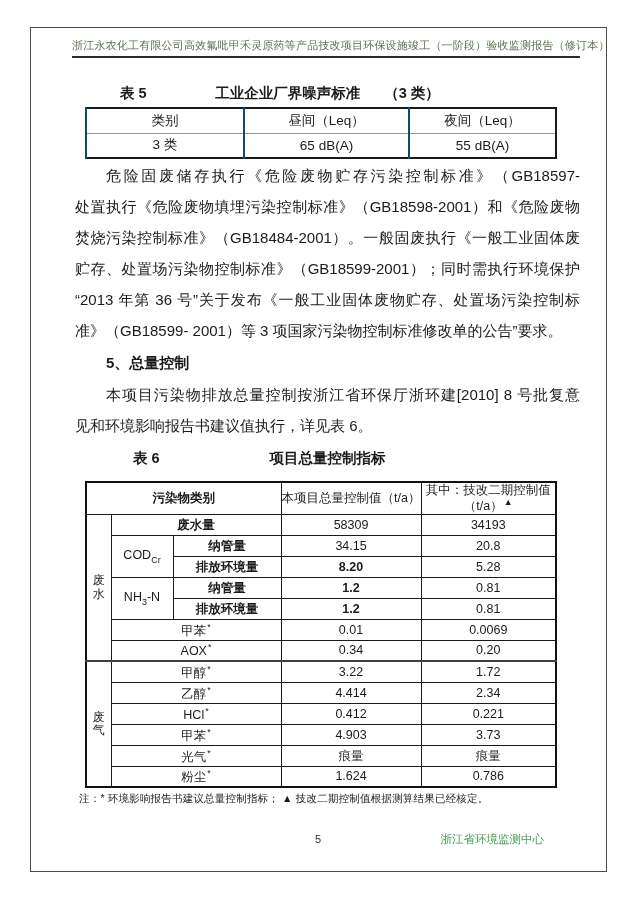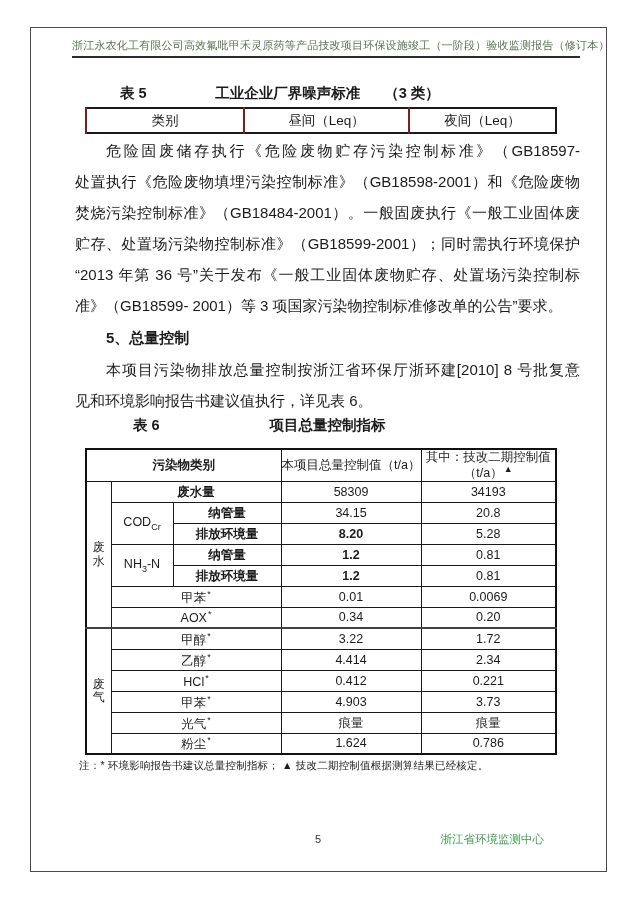--- a/index.html
+++ b/index.html
@@ -36,32 +36,32 @@
   .caption .cap-center { display: block; text-align: center; }
   .caption .cap-suffix { margin-left: 24px; }
 
   table.t5 {
     border-collapse: collapse; table-layout: fixed;
     width: 470px; margin: 3px 0 0 10px;
     font-size: 13.5px;
     border: 2px solid #1a1a1a;
   }
   table.t5 td {
-    border-left: 2px solid #7f1d1d;
+    border-left: 2px solid #0c4a6e;
     text-align: center; height: 25px; padding: 0;
   }
   table.t5 tr.hd td { border-bottom: 1px solid #9a9a9a; }
 
   .sec-h { font-weight: bold; font-size: 15px; margin: 12px 0 0 31px; line-height: 30px; }
   .para { font-size: 15px; margin-top: 1px; }
   .para .ln { display: block; line-height: 31px; height: 31px; text-align: justify; text-align-last: justify; overflow: hidden; }
   .para .ln.ind { text-indent: 31px; }
   .para .ln.end { text-align-last: left; }
 
-  .cap6 { }
+  .cap6 { margin-top: 8px; }
   table.t6 {
     border-collapse: collapse; table-layout: fixed;
     width: 470px; margin: 12px 0 0 10px;
     font-size: 12.5px;
     border: 2px solid #111;
   }
   table.t6 th, table.t6 td {
     border: 1px solid #1a1a1a;
     text-align: center; vertical-align: middle;
     padding: 0; height: 21px; line-height: 1.15;
@@ -107,20 +107,25 @@
       <colgroup>
           <col style="width:158px">
           <col style="width:165px">
           <col style="width:147px">
         </colgroup>
       <tbody>
           <tr class="hd">
         <td>类别</td>
         <td>昼间（Leq）</td>
         <td>夜间（Leq）</td>
+      </tr>
+      <tr>
+        <td>3 类</td>
+        <td>65 dB(A)</td>
+        <td>55 dB(A)</td>
       </tr>
     </tbody>
       </table>
 
     <div class="para">
       <span class="ln ind">危险固废储存执行《危险废物贮存污染控制标准》（GB18597-2001），</span>
       <span class="ln">处置执行《危险废物填埋污染控制标准》（GB18598-2001）和《危险废物</span>
       <span class="ln">焚烧污染控制标准》（GB18484-2001）。一般固废执行《一般工业固体废物</span>
       <span class="ln">贮存、处置场污染物控制标准》（GB18599-2001）；同时需执行环境保护部</span>
       <span class="ln">“2013 年第 36 号”关于发布《一般工业固体废物贮存、处置场污染控制标</span>

